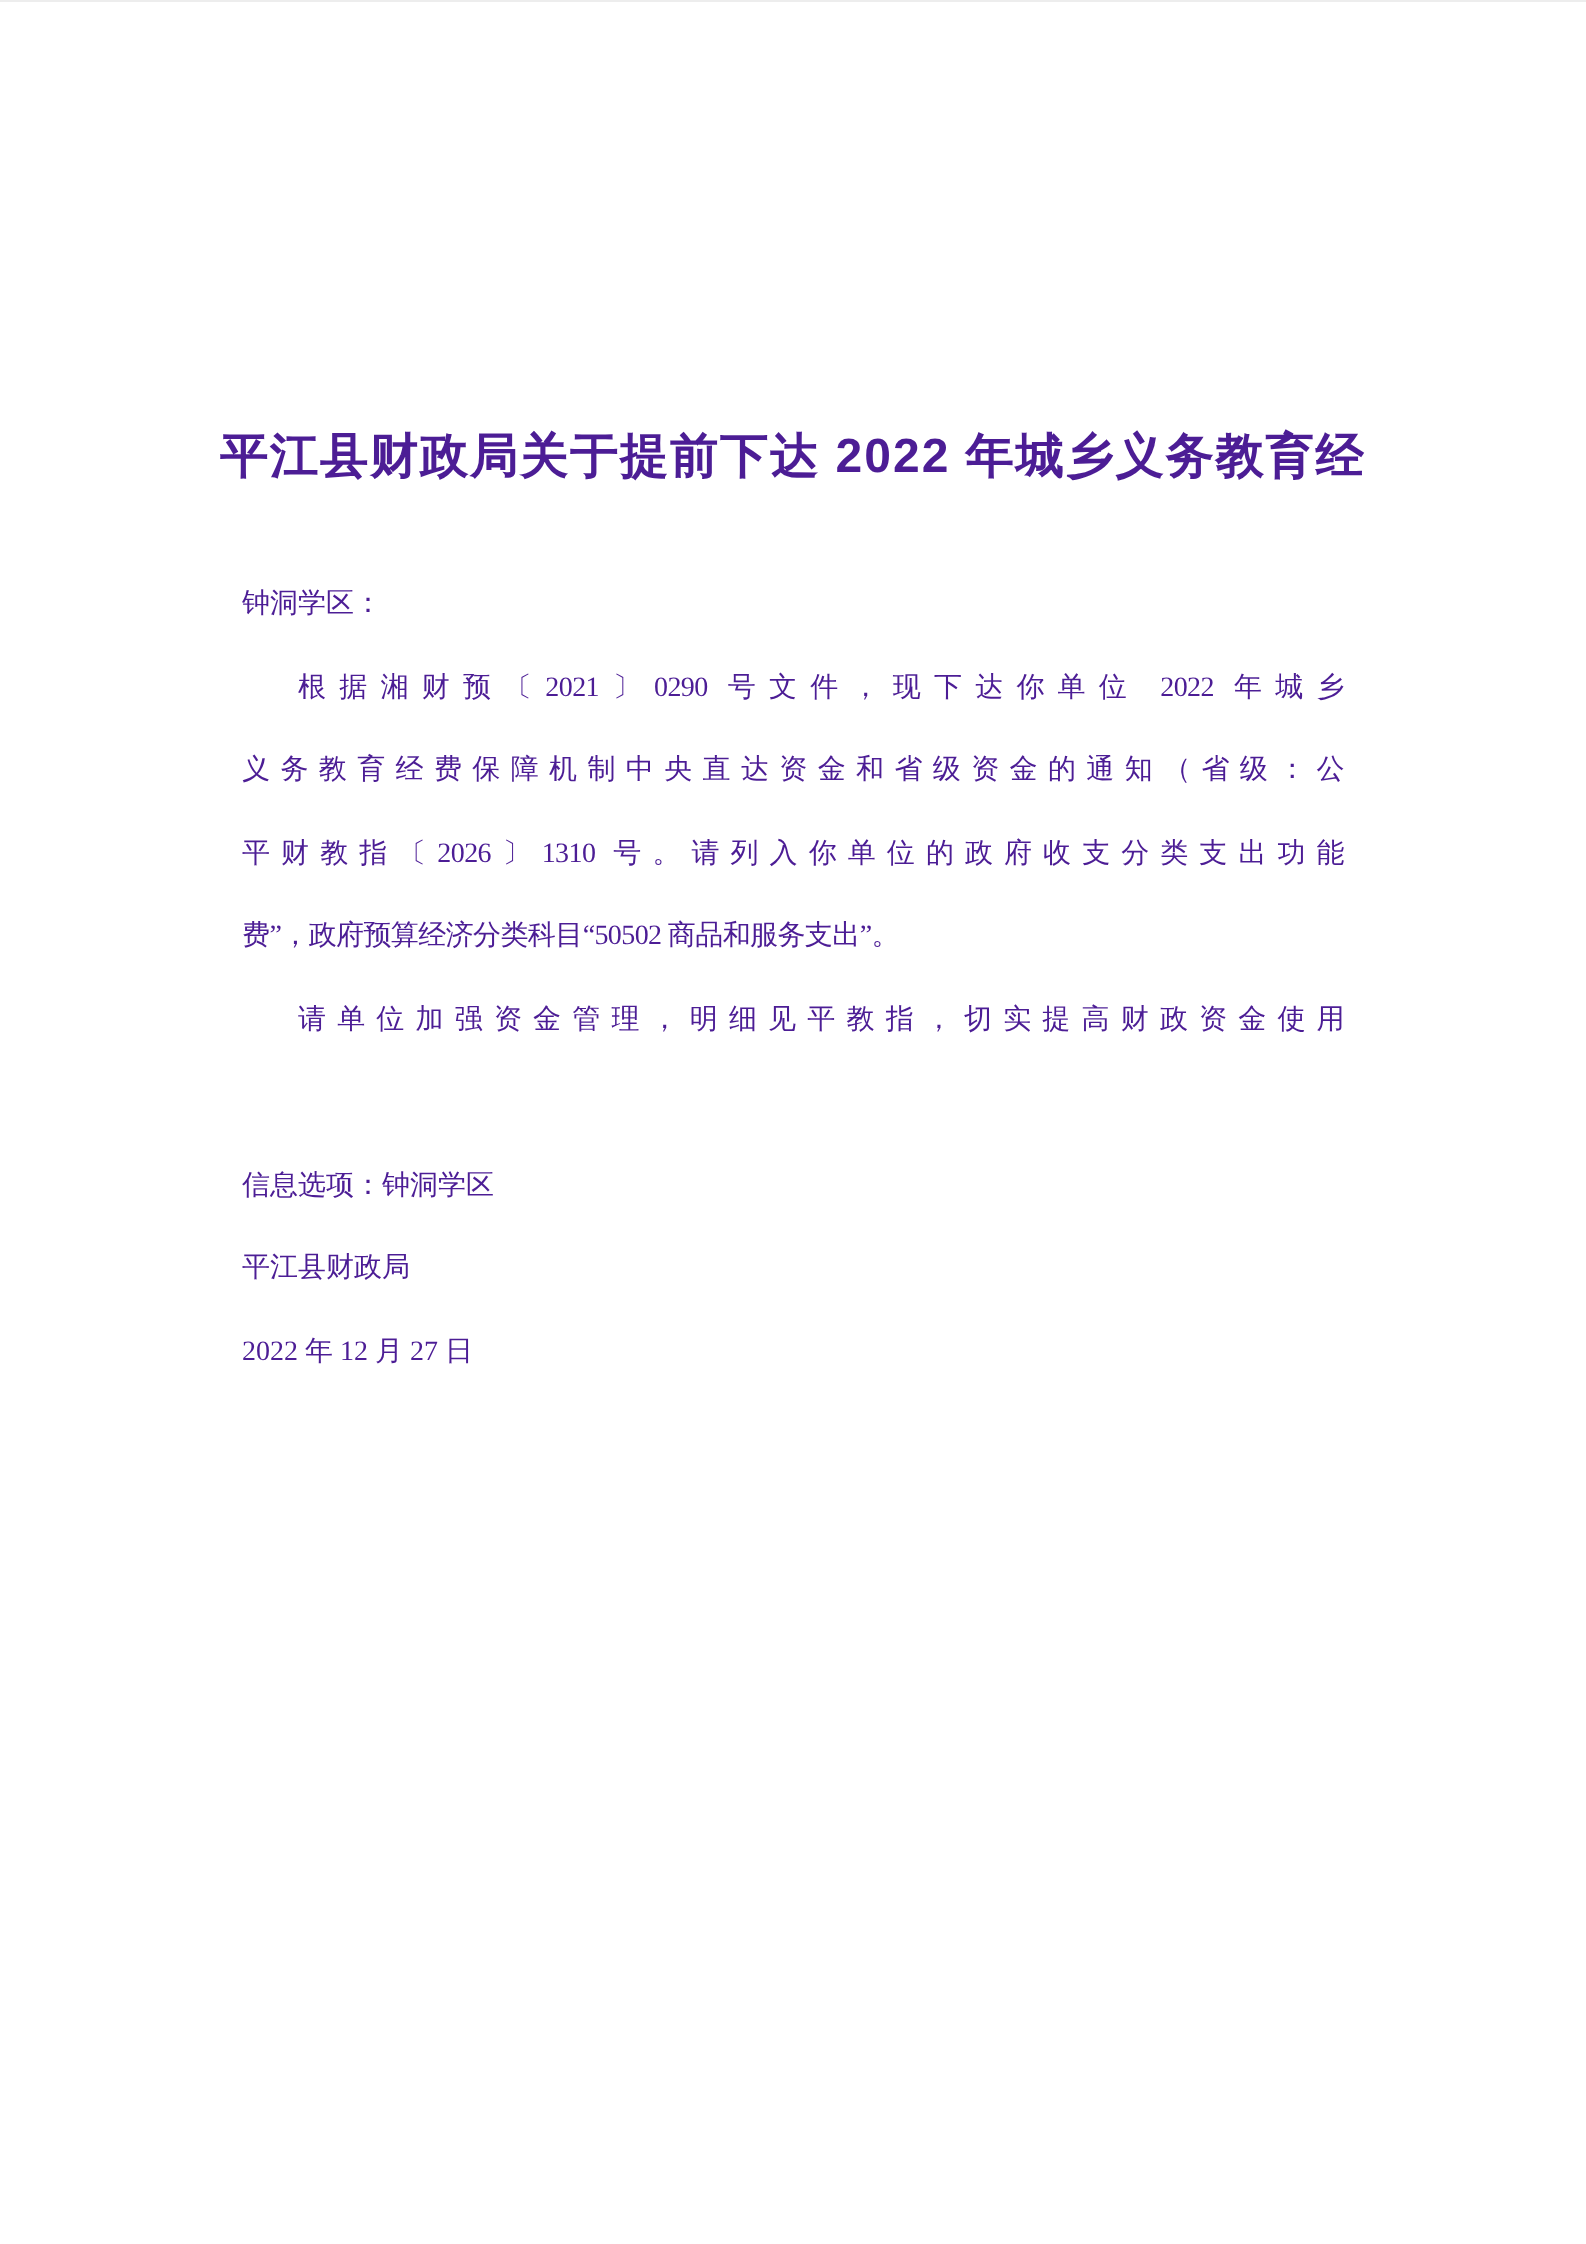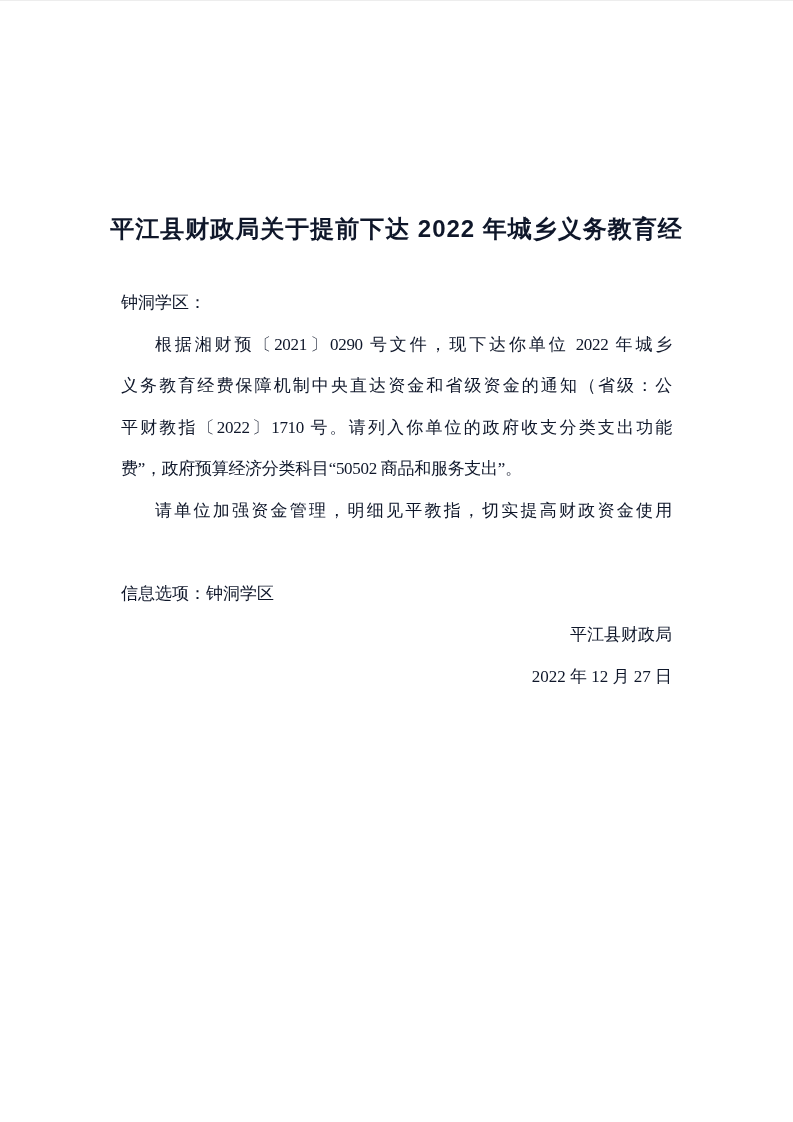--- a/index.html
+++ b/index.html
@@ -8,74 +8,73 @@
     background: #ffffff;
   }
   .page {
     position: relative;
     width: 793px;
     height: 1122px;
     background: #ffffff;
     box-sizing: border-box;
     padding: 205px 121px 0 121px;
     border-top: 1px solid #ededed;
-    color: #0f172a;
+    color: #4c1d95;
     font-family: "Liberation Serif", "DejaVu Serif", serif;
     overflow: hidden;
   }
   
   .doc-title {
     font-family: "Liberation Sans", "DejaVu Sans", sans-serif;
     font-weight: 700;
     font-size: 24px;
     line-height: 45px;
     text-align: center;
     margin: 0 -14px;
     letter-spacing: 1px;
   }
   
   .doc-body {
-    font-size: 17px;
+    font-size: 14px;
     line-height: 41.5px;
   }
   .addressee {
     margin-top: 31px;
   }
   .para .line {
     text-align: justify;
     text-align-last: justify;
     letter-spacing: -0.3px;
   }
   .para .line.last {
     text-align-last: left;
   }
   .para .line.first {
     text-indent: 2em;
   }
   .info-line {
     margin-top: 41.5px;
   }
   .sign-line, .date-line {
-    text-align: right;
   }
 </style>
 </head>
 <body>
 
 <div class="page">
   <div class="doc-title">
       <div>平江县财政局关于提前下达 2022 年城乡义务教育经</div>
     </div>
   <div class="doc-body">
     <div class="addressee">钟洞学区：</div>
     <div>
         <div class="para">
           <div class="line first">根据湘财预〔2021〕0290 号文件，现下达你单位 2022 年城乡</div>
           <div class="line">义务教育经费保障机制中央直达资金和省级资金的通知（省级：公</div>
-          <div class="line">平财教指〔2022〕1710 号。请列入你单位的政府收支分类支出功能</div>
+          <div class="line">平财教指〔2026〕1310 号。请列入你单位的政府收支分类支出功能</div>
           <div class="line last">费”，政府预算经济分类科目“50502 商品和服务支出”。</div>
         </div>
         <div class="para">
           <div class="line first">请单位加强资金管理，明细见平教指，切实提高财政资金使用</div>
         </div>
       </div>
     <div class="info-line">信息选项：钟洞学区</div>
     <div class="sign-line">平江县财政局</div>
     <div class="date-line">2022 年 12 月 27 日</div>
   </div>

